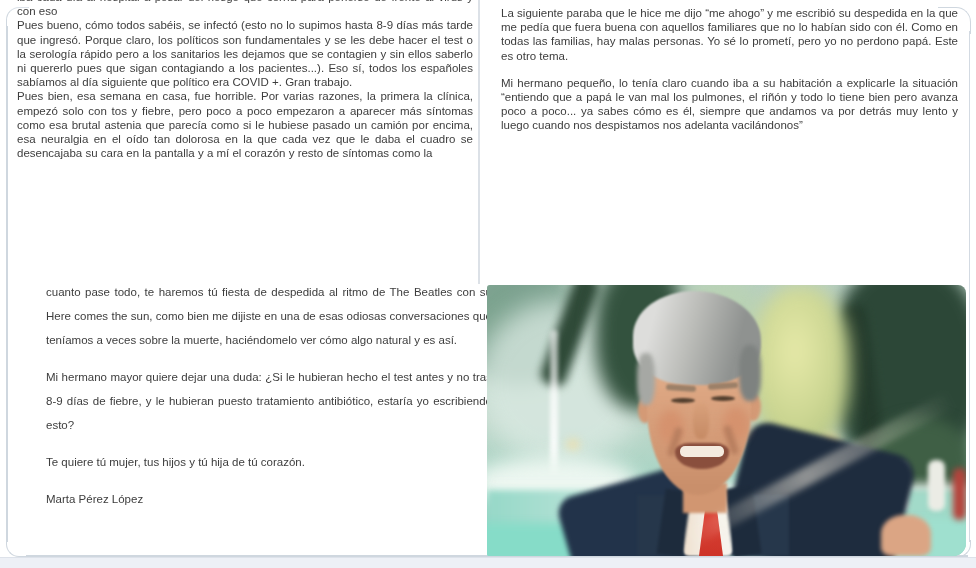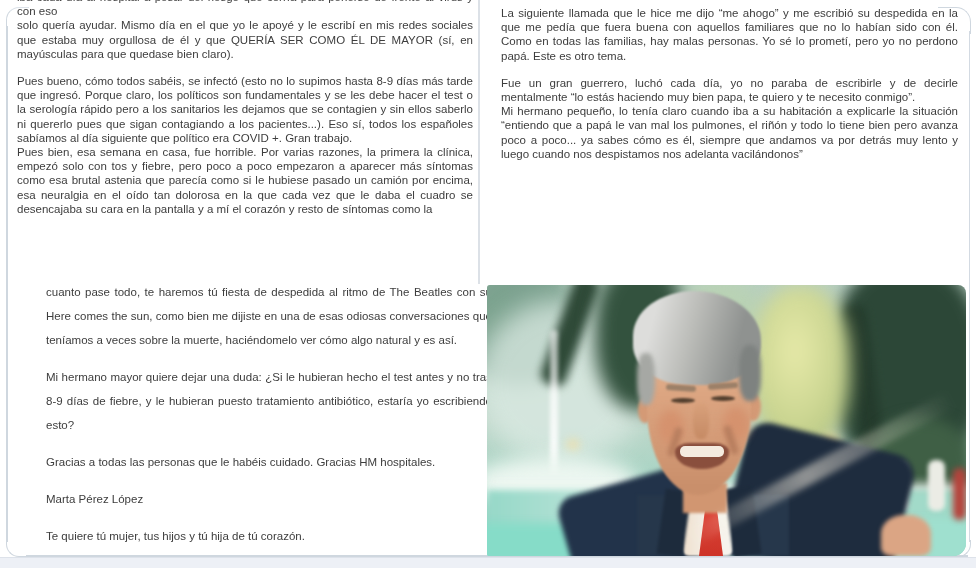--- a/index.html
+++ b/index.html
@@ -110,36 +110,33 @@
   <div class="corner-bl"></div>
   <div class="edge-bottom-h"></div>
   <div class="corner-tr"></div>
   <div class="edge-right-v"></div>
   <div class="corner-br"></div>
   <div class="divider-mid"></div>
   <div class="bottom-band"></div>
 
   <div class="txt col-left-top">
     <p class="tight">iba cada día al hospital a pesar del riesgo que corría para ponerse de frente al virus y con eso</p>
-    <p>solo quería ayudar. Mismo día en el que yo le apoyé y le escribí en mis redes sociales que estaba muy orgullosa de él y que QUERÍA SER COMO ÉL DE MAYOR (sí, en mayúsculas para que quedase bien claro).</p>
     <p class="tight">Pues bueno, cómo todos sabéis, se infectó (esto no lo supimos hasta 8-9 días más tarde que ingresó. Porque claro, los políticos son fundamentales y se les debe hacer el test o la serología rápido pero a los sanitarios les dejamos que se contagien y sin ellos saberlo ni quererlo pues que sigan contagiando a los pacientes...). Eso sí, todos los españoles sabíamos al día siguiente que político era COVID +. Gran trabajo.</p>
     <p>Pues bien, esa semana en casa, fue horrible. Por varias razones, la primera la clínica, empezó solo con tos y fiebre, pero poco a poco empezaron a aparecer más síntomas como esa brutal astenia que parecía como si le hubiese pasado un camión por encima, esa neuralgia en el oído tan dolorosa en la que cada vez que le daba el cuadro se desencajaba su cara en la pantalla y a mí el corazón y resto de síntomas como la</p>
   </div>
 
   <div class="txt col-left-bottom">
     <p>cuanto pase todo, te haremos tú fiesta de despedida al ritmo de The Beatles con su Here comes the sun, como bien me dijiste en una de esas odiosas conversaciones que teníamos a veces sobre la muerte, haciéndomelo ver cómo algo natural y es así.</p>
     <p>Mi hermano mayor quiere dejar una duda: ¿Si le hubieran hecho el test antes y no tras 8-9 días de fiebre, y le hubieran puesto tratamiento antibiótico, estaría yo escribiendo esto?</p>
-    <p>Gracias a todas las personas que le habéis cuidado. Gracias HM hospitales.</p>
+    <p>Te quiere tú mujer, tus hijos y tú hija de tú corazón.</p>
     <p>Marta Pérez López</p>
-    <p>Te quiere tú mujer, tus hijos y tú hija de tú corazón.</p>
   </div>
 
   <div class="txt col-right">
-    <p>La siguiente llamada que le hice me dijo “me ahogo” y me escribió su despedida en la que me pedía que fuera buena con aquellos familiares que no lo habían sido con él. Como en todas las familias, hay malas personas. Yo sé lo prometí, pero yo no perdono papá. Este es otro tema.</p>
-    <p class="tight">Fue un gran guerrero, luchó cada día, yo no paraba de escribirle y de decirle mentalmente “lo estás haciendo muy bien papa, te quiero y te necesito conmigo”.</p>
+    <p>La siguiente paraba que le hice me dijo “me ahogo” y me escribió su despedida en la que me pedía que fuera buena con aquellos familiares que no lo habían sido con él. Como en todas las familias, hay malas personas. Yo sé lo prometí, pero yo no perdono papá. Este es otro tema.</p>
     <p>Mi hermano pequeño, lo tenía claro cuando iba a su habitación a explicarle la situación “entiendo que a papá le van mal los pulmones, el riñón y todo lo tiene bien pero avanza poco a poco... ya sabes cómo es él, siempre que andamos va por detrás muy lento y luego cuando nos despistamos nos adelanta vacilándonos”</p>
   </div>
 
   <div class="photo">
     <div class="ph canopy-far-left"></div>
     <div class="ph haze-left"></div>
     <div class="ph trunk-left"></div>
     <div class="ph canopy-mid"></div>
     <div class="ph sky-gap"></div>
     <div class="ph tree-right"></div>

